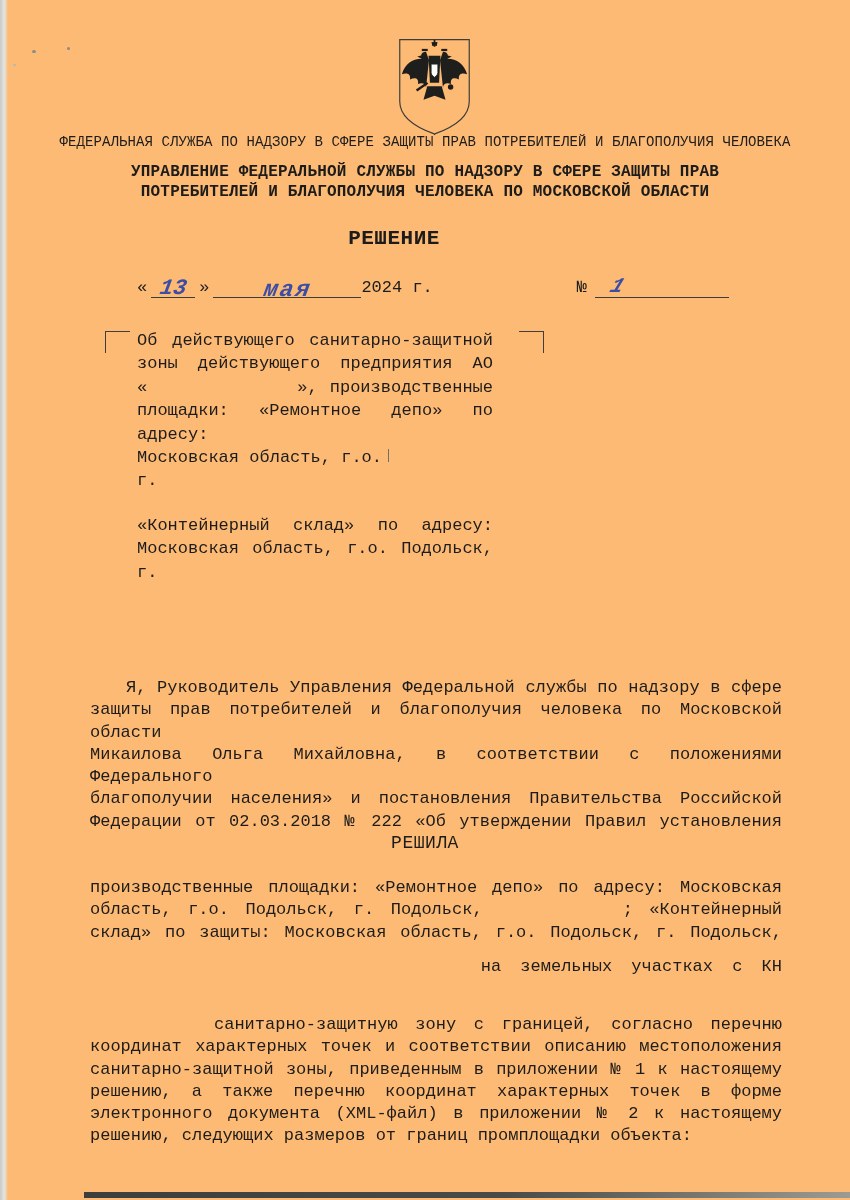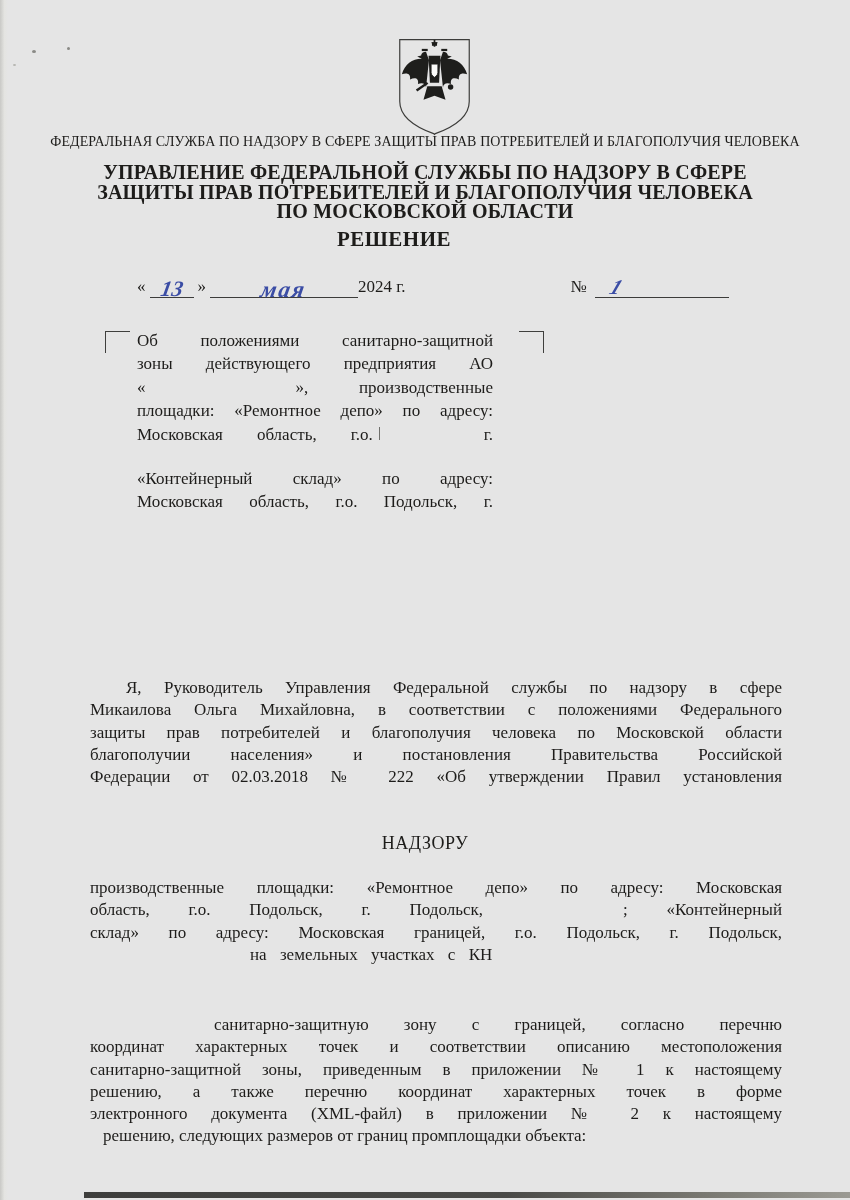--- a/index.html
+++ b/index.html
@@ -1,21 +1,21 @@
 <!DOCTYPE html>
 <html><head>
 <meta charset="utf-8">
 <style>
   html,body{margin:0;padding:0;}
   .page{
     position:relative;
     width:850px;height:1200px;
-    background:#e5e5e5;
+    background:#fdba74;
     overflow:hidden;
-    font-family:Liberation Serif, serif;
+    font-family:Liberation Mono, monospace;
     color:#1d1c1a;
   }
   
   .edge-strip-left{
     position:absolute;left:0;top:0;width:8px;height:1200px;
     background:linear-gradient(90deg,#c9c9c6 0%,#e4e4e1 55%,rgba(250,250,248,0) 100%);
   }
   .edge-strip-bottom{
     position:absolute;left:84px;top:1192px;height:6px;right:0;
     background:linear-gradient(90deg,#3e3e3c 0%,#4a4a47 55%,#77766f 80%,#9b9a93 100%);
@@ -26,21 +26,21 @@
   .speck.s3{left:13px;top:64px;width:3px;height:2px;background:#b5b5b0;}
   
   .emblem{position:absolute;left:383px;top:37px;width:103px;height:100px;}
   
   .org-top{
     position:absolute;left:0;top:134px;width:850px;
     text-align:center;font-size:14px;letter-spacing:0.1px;white-space:nowrap;
   }
   .org-main{
     position:absolute;left:95px;top:163px;width:660px;
-    text-align:center;font-weight:bold;font-size:20px;line-height:19.5px;letter-spacing:0.2px;
+    text-align:center;font-weight:bold;font-size:16px;line-height:19.5px;letter-spacing:0.2px;
   }
   .doc-title{
     position:absolute;left:0;top:227px;width:788px;
     text-align:center;font-weight:bold;font-size:21px;letter-spacing:0.5px;
   }
   
   .dateline{
     position:absolute;left:133px;top:264px;width:596px;height:34px;
     display:flex;justify-content:space-between;align-items:flex-end;
     font-size:17px;
@@ -66,32 +66,32 @@
   .bracket.br{left:519px;top:331px;border-right:1.6px solid #3f3f3d;}
   .subject{
     position:absolute;left:137px;top:329px;width:356px;
     font-size:17px;line-height:23.4px;
   }
   .subject .sline{text-align:justify;text-align-last:justify;}
   .subject .blank{height:21px;}
   
   .para{position:absolute;left:90px;width:692px;font-size:17px;line-height:22.3px;}
   .para .jl{text-align:justify;text-align-last:justify;}
-  .para .nl{text-align:left;margin-left:13px;}
+  .para .nl{text-align:left;}
   .gap{display:inline-block;height:1px;vertical-align:baseline;}
   .redact-mark{display:inline-block;width:2px;height:13px;border-left:1.6px solid #6f6f6b;vertical-align:baseline;margin:0 2px 0 6px;}
   .intro{top:677px;}
   .intro .first{padding-left:36px;}
   .resolved{
     position:absolute;left:0;top:833px;width:850px;
     text-align:center;font-size:18px;letter-spacing:0.5px;
   }
   .item1{top:877px;}
   .item1 .first{padding-left:36px;}
-  .item1 .kn-line{margin-left:160px;word-spacing:9px;text-align:left;}
+  .item1 .kn-line{margin-left:160px;word-spacing:9px;text-align:right;margin-top:12px;}
   .para2{top:1014px;}
   .para2 .first{padding-left:124px;}
 </style>
 </head>
 <body>
 
 <div class="page">
 
   <div class="edge-strip-left"></div>
   <div class="edge-strip-bottom"></div>
@@ -135,44 +135,44 @@
     </div>
     <div class="dl-right">
       <span class="dl-no">№</span>
       <span class="uline" style="width:118px;text-align:left;padding-left:16px;"><span class="hand num">1</span></span>
     </div>
   </div>
 
   <div class="bracket bl"></div>
   <div class="bracket br"></div>
   <div class="subject">
-    <div class="sline">Об положениями санитарно-защитной</div>
+    <div class="sline">Об действующего санитарно-защитной</div>
     <div class="sline">зоны действующего предприятия АО</div>
     <div class="sline"><span>«</span><span class="gap" style="width:150px;"></span><span>», производственные</span></div>
     <div class="sline">площадки: «Ремонтное депо» по адресу:</div>
     <div class="sline"><span>Московская область, г.о.</span><span class="redact-mark"></span><span class="gap" style="width:100px;"></span><span>г.</span></div>
     <div class="blank"></div>
     <div class="sline">«Контейнерный склад» по адресу:</div>
     <div class="sline">Московская область, г.о. Подольск, г.</div>
   </div>
 
   <div class="para intro">
     <div class="jl first">Я, Руководитель Управления Федеральной службы по надзору в сфере</div>
+    <div class="jl">защиты прав потребителей и благополучия человека по Московской области</div>
     <div class="jl">Микаилова Ольга Михайловна, в соответствии с положениями Федерального</div>
-    <div class="jl">защиты прав потребителей и благополучия человека по Московской области</div>
     <div class="jl">благополучии населения» и постановления Правительства Российской</div>
     <div class="jl">Федерации от 02.03.2018 № 222 «Об утверждении Правил установления</div>
   </div>
 
-  <div class="resolved">НАДЗОРУ</div>
+  <div class="resolved">РЕШИЛА</div>
 
   <div class="para item1">
     <div class="jl">производственные площадки: «Ремонтное депо» по адресу: Московская</div>
     <div class="jl"><span>область, г.о. Подольск, г. Подольск,</span><span class="gap" style="width:140px;"></span><span>; «Контейнерный</span></div>
-    <div class="jl">склад» по адресу: Московская границей, г.о. Подольск, г. Подольск,</div>
+    <div class="jl">склад» по защиты: Московская область, г.о. Подольск, г. Подольск,</div>
     <div class="kn-line">на земельных участках с КН</div>
   </div>
 
   <div class="para para2">
     <div class="jl first">санитарно-защитную зону с границей, согласно перечню</div>
     <div class="jl">координат характерных точек и соответствии описанию местоположения</div>
     <div class="jl">санитарно-защитной зоны, приведенным в приложении № 1 к настоящему</div>
     <div class="jl">решению, а также перечню координат характерных точек в форме</div>
     <div class="jl">электронного документа (XML-файл) в приложении № 2 к настоящему</div>
     <div class="nl">решению, следующих размеров от границ промплощадки объекта:</div>

